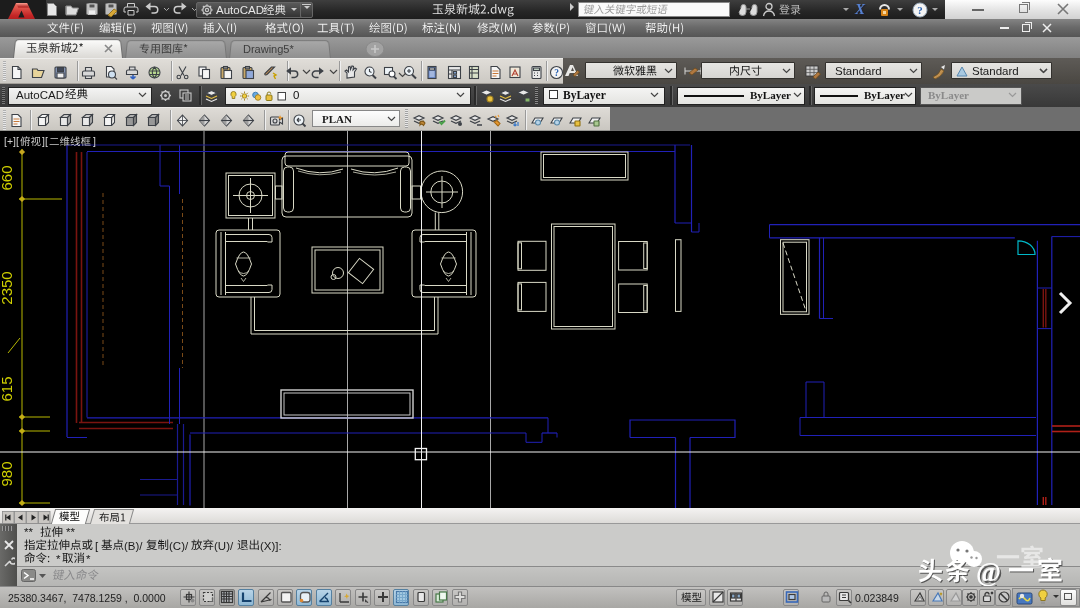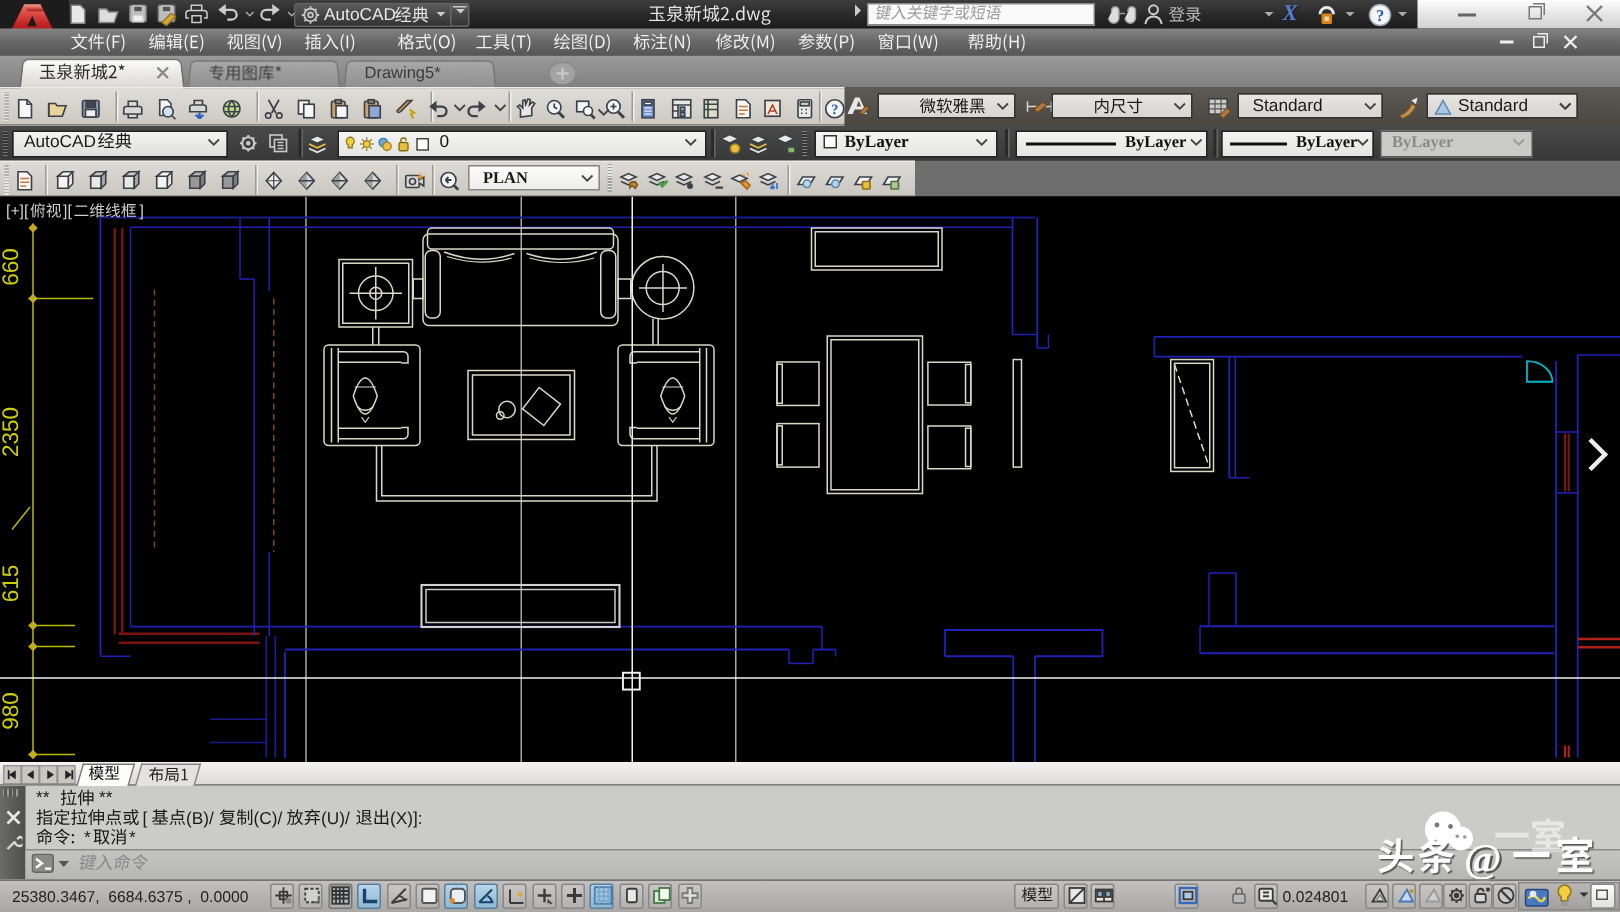--- a/index.html
+++ b/index.html
@@ -893,21 +893,21 @@
     <div style="position:absolute;left:976px;top:557px;width:32px;height:32px;font:700 27px 'Liberation Serif';color:#fff;text-shadow:1.5px 1.5px 0 #555">@</div>
     <div style="position:absolute;left:1008px;top:557px;width:60px;height:34px;filter:drop-shadow(1.5px 1.5px 0 #555)"><svg width="58" height="32" viewBox="0 0 58 32" style="overflow:visible" fill="#ffffff">
         <path transform="translate(0.0,22.88) scale(0.026000)" d="M38 -455V-324H964V-455Z"></path>
         <path transform="translate(29.0,22.88) scale(0.026000)" d="M146 -232V-129H437V-43H58V62H948V-43H560V-129H868V-232H560V-308H437V-232ZM420 -830C429 -812 438 -791 446 -770H60V-577H172V-497H320C280 -461 244 -433 227 -422C200 -402 179 -390 156 -386C168 -357 185 -304 191 -283C230 -298 285 -302 734 -338C756 -315 775 -293 788 -275L882 -339C845 -385 775 -448 713 -497H832V-577H939V-770H581C570 -800 553 -835 536 -864ZM596 -464 649 -419 356 -400C397 -430 438 -463 474 -497H648ZM178 -599V-661H817V-599Z"></path>
       </svg></div>
     <div style="position:absolute;left:996px;top:545px;width:56px;height:32px;opacity:0.55"><svg width="48" height="30" viewBox="0 0 48 30" style="overflow:visible" fill="#ffffff">
         <path transform="translate(0.0,21.12) scale(0.024000)" d="M38 -455V-324H964V-455Z"></path>
         <path transform="translate(24.0,21.12) scale(0.024000)" d="M146 -232V-129H437V-43H58V62H948V-43H560V-129H868V-232H560V-308H437V-232ZM420 -830C429 -812 438 -791 446 -770H60V-577H172V-497H320C280 -461 244 -433 227 -422C200 -402 179 -390 156 -386C168 -357 185 -304 191 -283C230 -298 285 -302 734 -338C756 -315 775 -293 788 -275L882 -339C845 -385 775 -448 713 -497H832V-577H939V-770H581C570 -800 553 -835 536 -864ZM596 -464 649 -419 356 -400C397 -430 438 -463 474 -497H648ZM178 -599V-661H817V-599Z"></path>
       </svg></div>
     <div style="position:absolute;left:0;top:586px;width:1080px;height:22px;background:linear-gradient(#c2c1bf,#a8a7a4);border-top:1px solid #888"></div>
-    <div style="position:absolute;left:8.0px;top:591.5px;font:400 10.5px 'Liberation Sans',sans-serif;color:#222;white-space:pre">25380.3467,  6684.6375 ,  0.0000</div>
+    <div style="position:absolute;left:8.0px;top:591.5px;font:400 10.5px 'Liberation Sans',sans-serif;color:#222;white-space:pre">25380.3467,  7478.1259 ,  0.0000</div>
     <div style="position:absolute;left:180.0px;top:588.5px;width:16px;height:17px;background:linear-gradient(#c8c7c5,#b2b1af);border:1px solid #888;border-radius:2px">
       <svg width="14" height="14" viewBox="0 0 14 14" style="position:absolute;left:0.5px;top:0.5px" fill="none" stroke="#3a3a3a" stroke-width="1.2">
         <path d="M7 1.5 v11 M1.5 7 h11"></path>
         <rect x="4.5" y="4.5" width="5" height="5"></rect>
         <circle cx="10.5" cy="10.5" r="2" fill="#888" stroke="none"></circle>
       </svg>
     </div>
     <div style="position:absolute;left:199.4px;top:588.5px;width:16px;height:17px;background:linear-gradient(#c8c7c5,#b2b1af);border:1px solid #888;border-radius:2px">
       <svg width="14" height="14" viewBox="0 0 14 14" style="position:absolute;left:0.5px;top:0.5px" fill="none" stroke="#3a3a3a" stroke-width="1.2">
         <rect x="2.5" y="2.5" width="9" height="9" fill="#d0d0ce" stroke-dasharray="2 1.5"></rect>
@@ -1014,21 +1014,21 @@
       <rect x="2" y="6" width="8" height="6" rx="1" fill="#b8b8b8" stroke="#666"></rect>
       <path d="M4 6 V4 a2 2 0 0 1 4 0 v2" stroke="#666" fill="none"></path>
     </svg>
     <div style="position:absolute;left:836.0px;top:588.5px;width:16px;height:17px;background:linear-gradient(#c8c7c5,#b2b1af);border:1px solid #888;border-radius:2px">
       <svg width="14" height="14" viewBox="0 0 14 14" style="position:absolute;left:0.5px;top:0.5px" fill="none" stroke="#3a3a3a" stroke-width="1.2">
         <rect x="1.5" y="2.5" width="9" height="8" rx="1" fill="#e8e8e8"></rect>
         <path d="M10.5 10.5 l2.5 2.5" stroke-width="1.6"></path>
         <path d="M4 5 h4 M4 7.5 h4"></path>
       </svg>
     </div>
-    <div style="position:absolute;left:855.0px;top:591.5px;font:400 10.5px 'Liberation Sans',sans-serif;color:#222;white-space:pre">0.024801</div>
+    <div style="position:absolute;left:855.0px;top:591.5px;font:400 10.5px 'Liberation Sans',sans-serif;color:#222;white-space:pre">0.023849</div>
     <div style="position:absolute;left:910.0px;top:588.5px;width:16px;height:17px;background:linear-gradient(#c8c7c5,#b2b1af);border:1px solid #888;border-radius:2px">
       <svg width="14" height="14" viewBox="0 0 14 14" style="position:absolute;left:0.5px;top:0.5px" fill="none" stroke="#3a3a3a" stroke-width="1.2">
         <path d="M3 11 L8 3 l4 8 z" fill="#d8d8d8"></path>
         <path d="M5 11 L8 6.5 L11 11" stroke="#888"></path>
       </svg>
     </div>
     <div style="position:absolute;left:928.0px;top:588.5px;width:16px;height:17px;background:linear-gradient(#c8c7c5,#b2b1af);border:1px solid #888;border-radius:2px">
       <svg width="14" height="14" viewBox="0 0 14 14" style="position:absolute;left:0.5px;top:0.5px" fill="none" stroke="#3a3a3a" stroke-width="1.2">
         <path d="M3 11 L8 3 l4 8 z" fill="#c8d8e8" stroke="#4878b8"></path>
         <path d="M10 3 l2 2 m0 -2 l-2 2" stroke="#b89828"></path>

